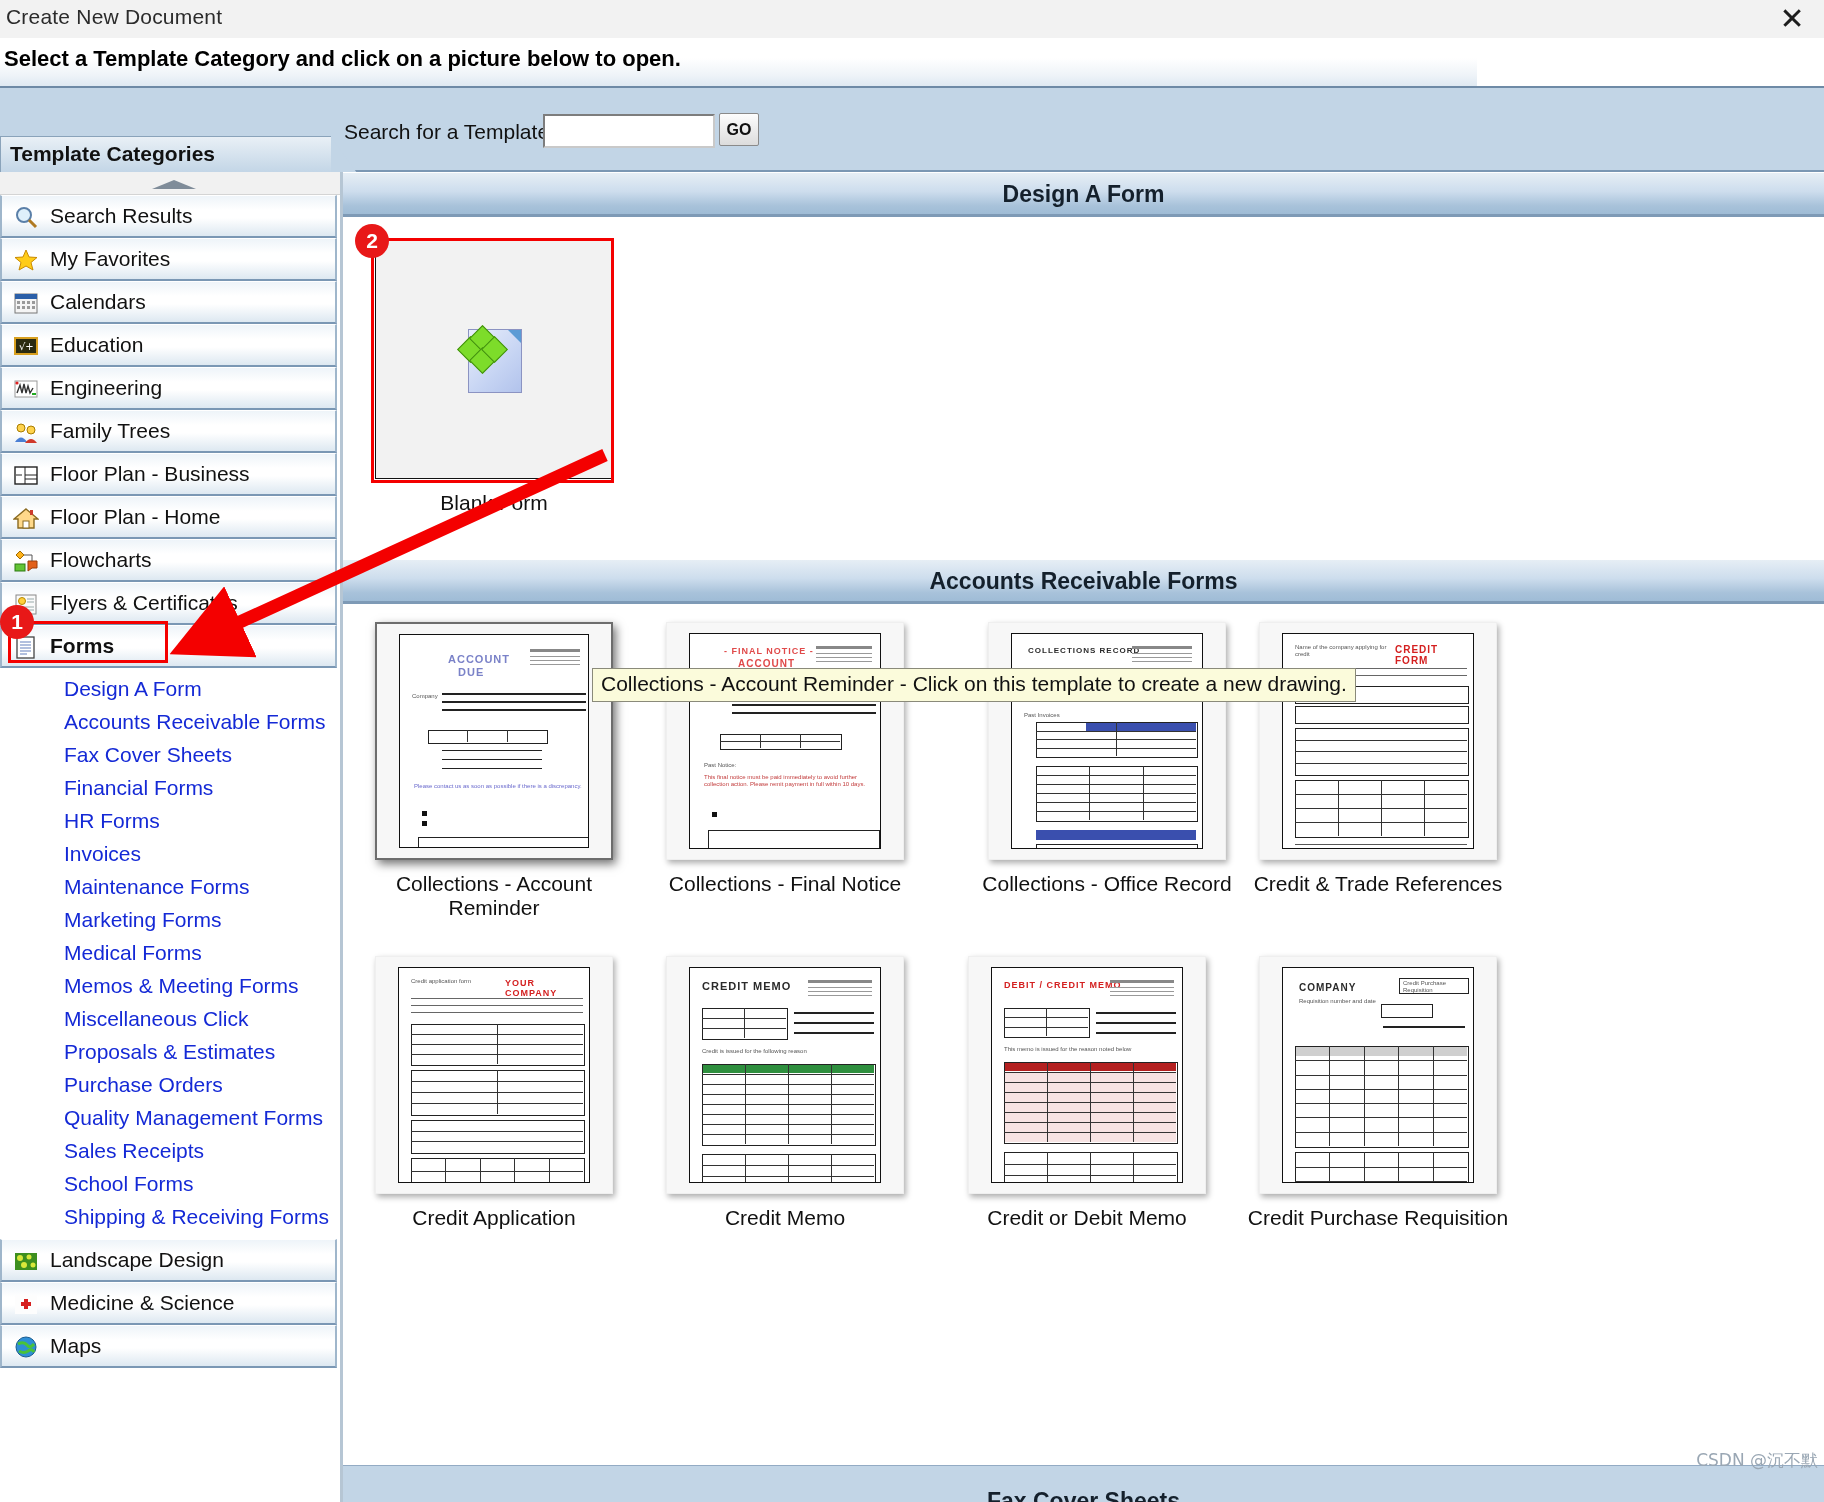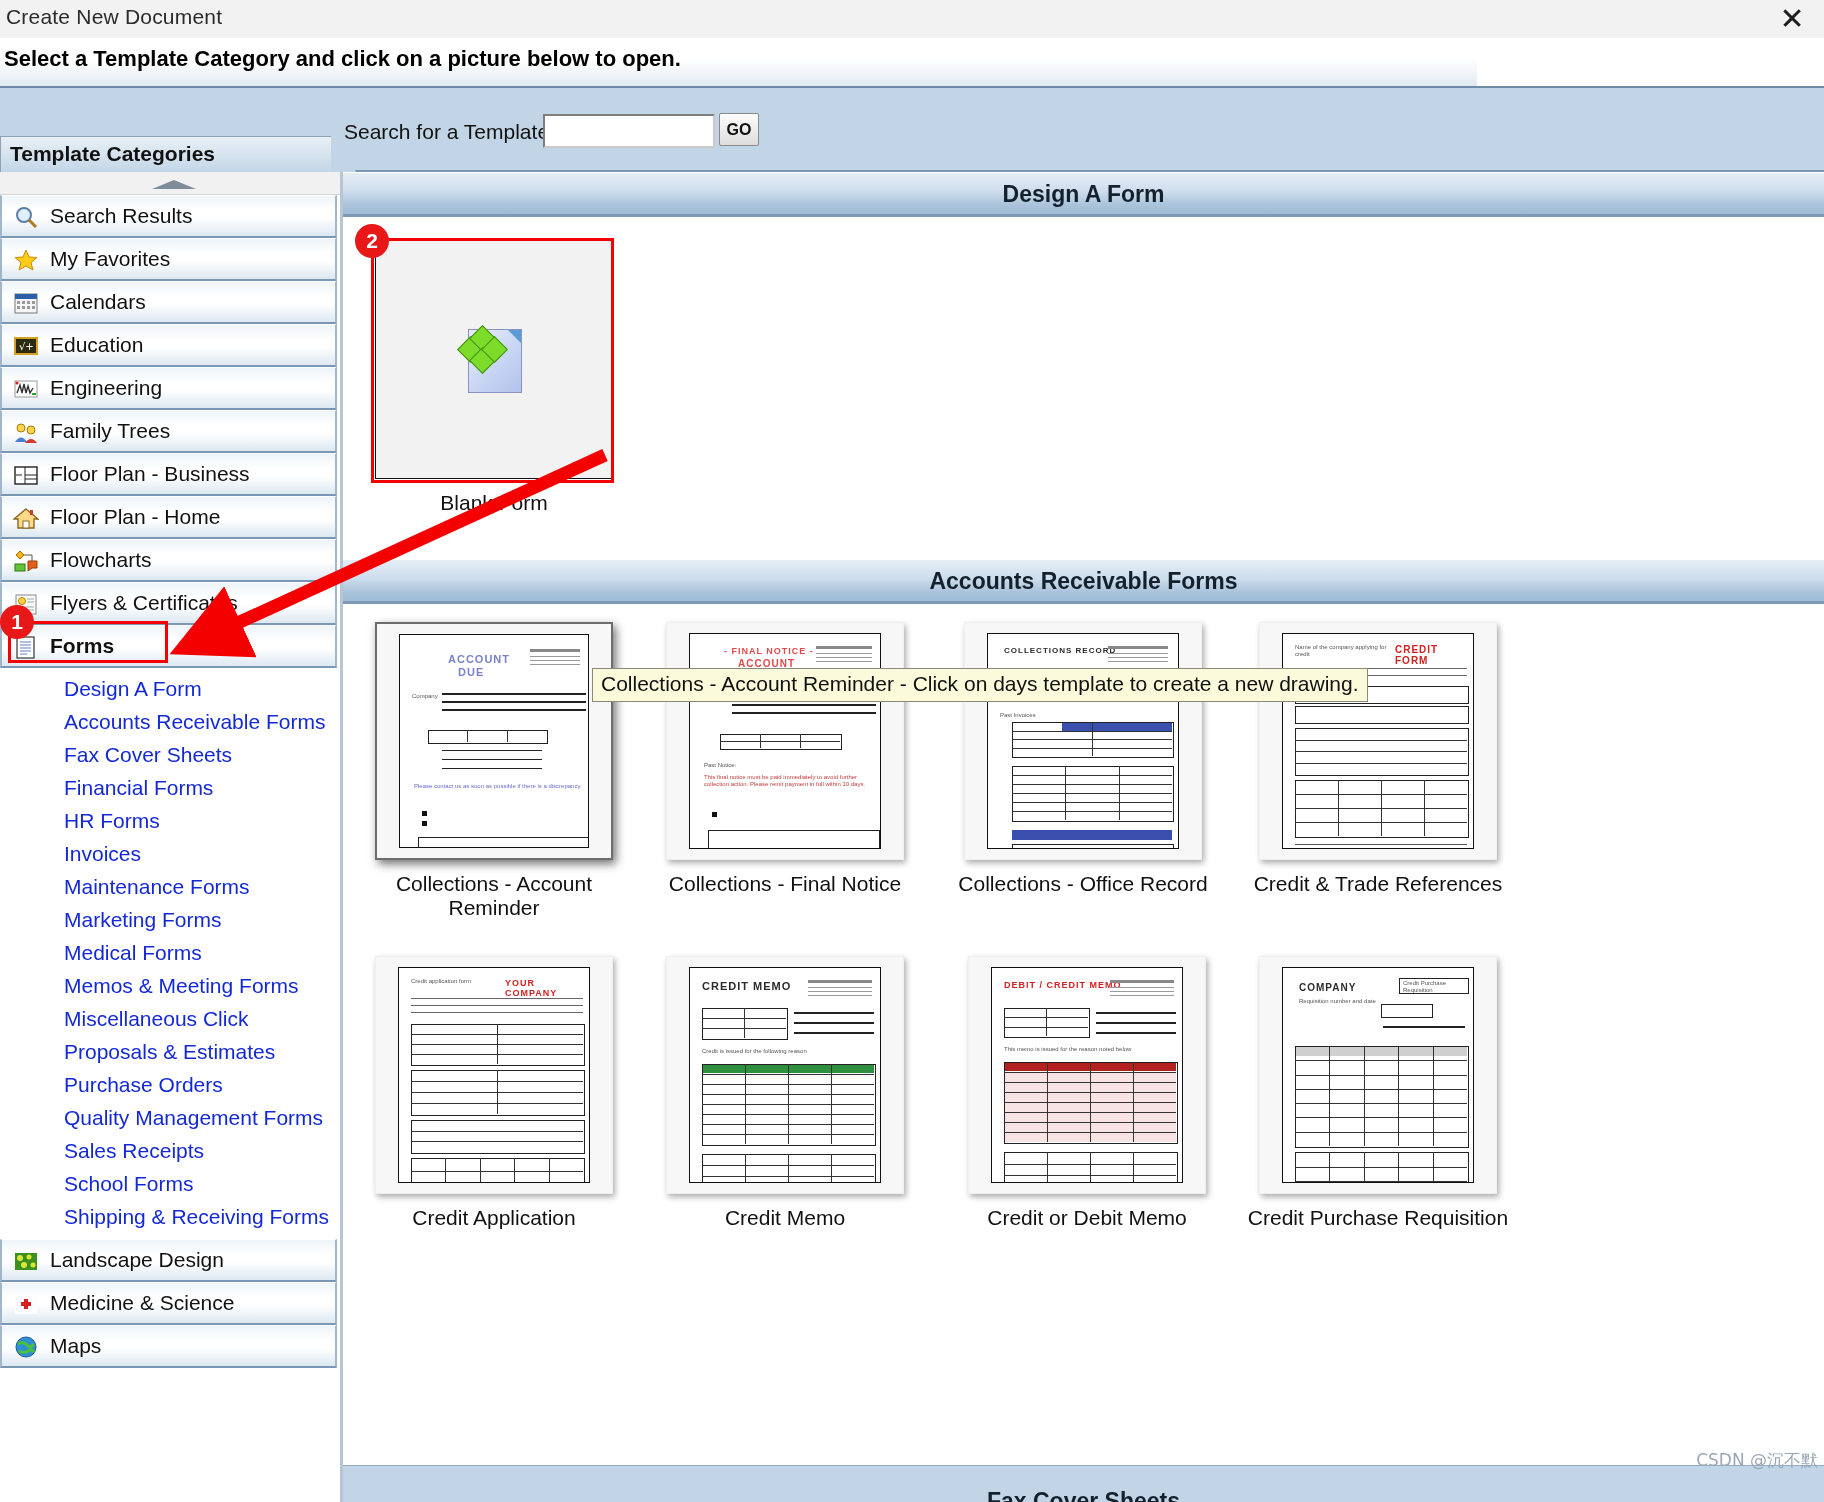--- a/index.html
+++ b/index.html
@@ -482,21 +482,21 @@
               <div class="mline" style="left:70px;top:100px;width:1px;height:14px;background:#333"></div>
               <div class="mline" style="left:110px;top:100px;width:1px;height:14px;background:#333"></div>
               <div class="mtxt" style="left:14px;top:128px">Past Notice:</div>
               <div class="mtxt" style="left:14px;top:140px;color:#c23c3c;width:170px">This final notice must be paid immediately to avoid further collection action. Please remit payment in full within 10 days.</div>
               <div class="mblk" style="left:22px;top:178px;width:5px;height:5px;background:#111"></div>
               <div class="mbox" style="left:18px;top:196px;width:170px;height:40px"></div>
             </div>
           </div>
           <div class="cap">Collections - Final Notice</div>
         </div>
-        <div class="tile" style="left: 621px; top: 18px;">
+        <div class="tile" style="left: 645px; top: 18px;">
           <div class="shot">
             <div class="page">
               <div class="mtitle" style="left:16px;top:12px;color:#2b2b2b;font-size:8px">COLLECTIONS  RECORD</div>
               <div class="mblk" style="left:120px;top:12px;width:60px;height:3px;background:#888"></div>
               <div class="mline" style="left:120px;top:19px;width:60px;height:1px;background:#999"></div>
               <div class="mline" style="left:120px;top:23px;width:60px;height:1px;background:#999"></div>
               <div class="mline" style="left:120px;top:27px;width:60px;height:1px;background:#999"></div>
               <div class="mtxt" style="left:12px;top:48px">Customer</div>
               <div class="mline" style="left:44px;top:48px;width:142px;height:2px;background:#222"></div>
               <div class="mline" style="left:44px;top:56px;width:142px;height:2px;background:#222"></div>
@@ -686,21 +686,21 @@
           </div>
           <div class="cap">Credit Purchase Requisition</div>
         </div>
       </div>
   </div>
 
   <div class="bottom-strip">
     <span>Fax Cover Sheets</span>
   </div>
 
-  <div class="tooltip">Collections - Account Reminder - Click on days template to create a new drawing.</div>
+  <div class="tooltip">Collections - Account Reminder - Click on this template to create a new drawing.</div>
 
   <svg class="ann-arrow">
     <defs>
       <marker id="ah" markerWidth="6" markerHeight="6" refX="3" refY="3" orient="auto">
         <path d="M0,0 L6,3 L0,6 z" fill="#f40000"></path>
       </marker>
     </defs>
     <line x1="605" y1="455" x2="205" y2="638" stroke="#f40000" stroke-width="13" marker-end="url(#ah)"></line>
   </svg>
 

